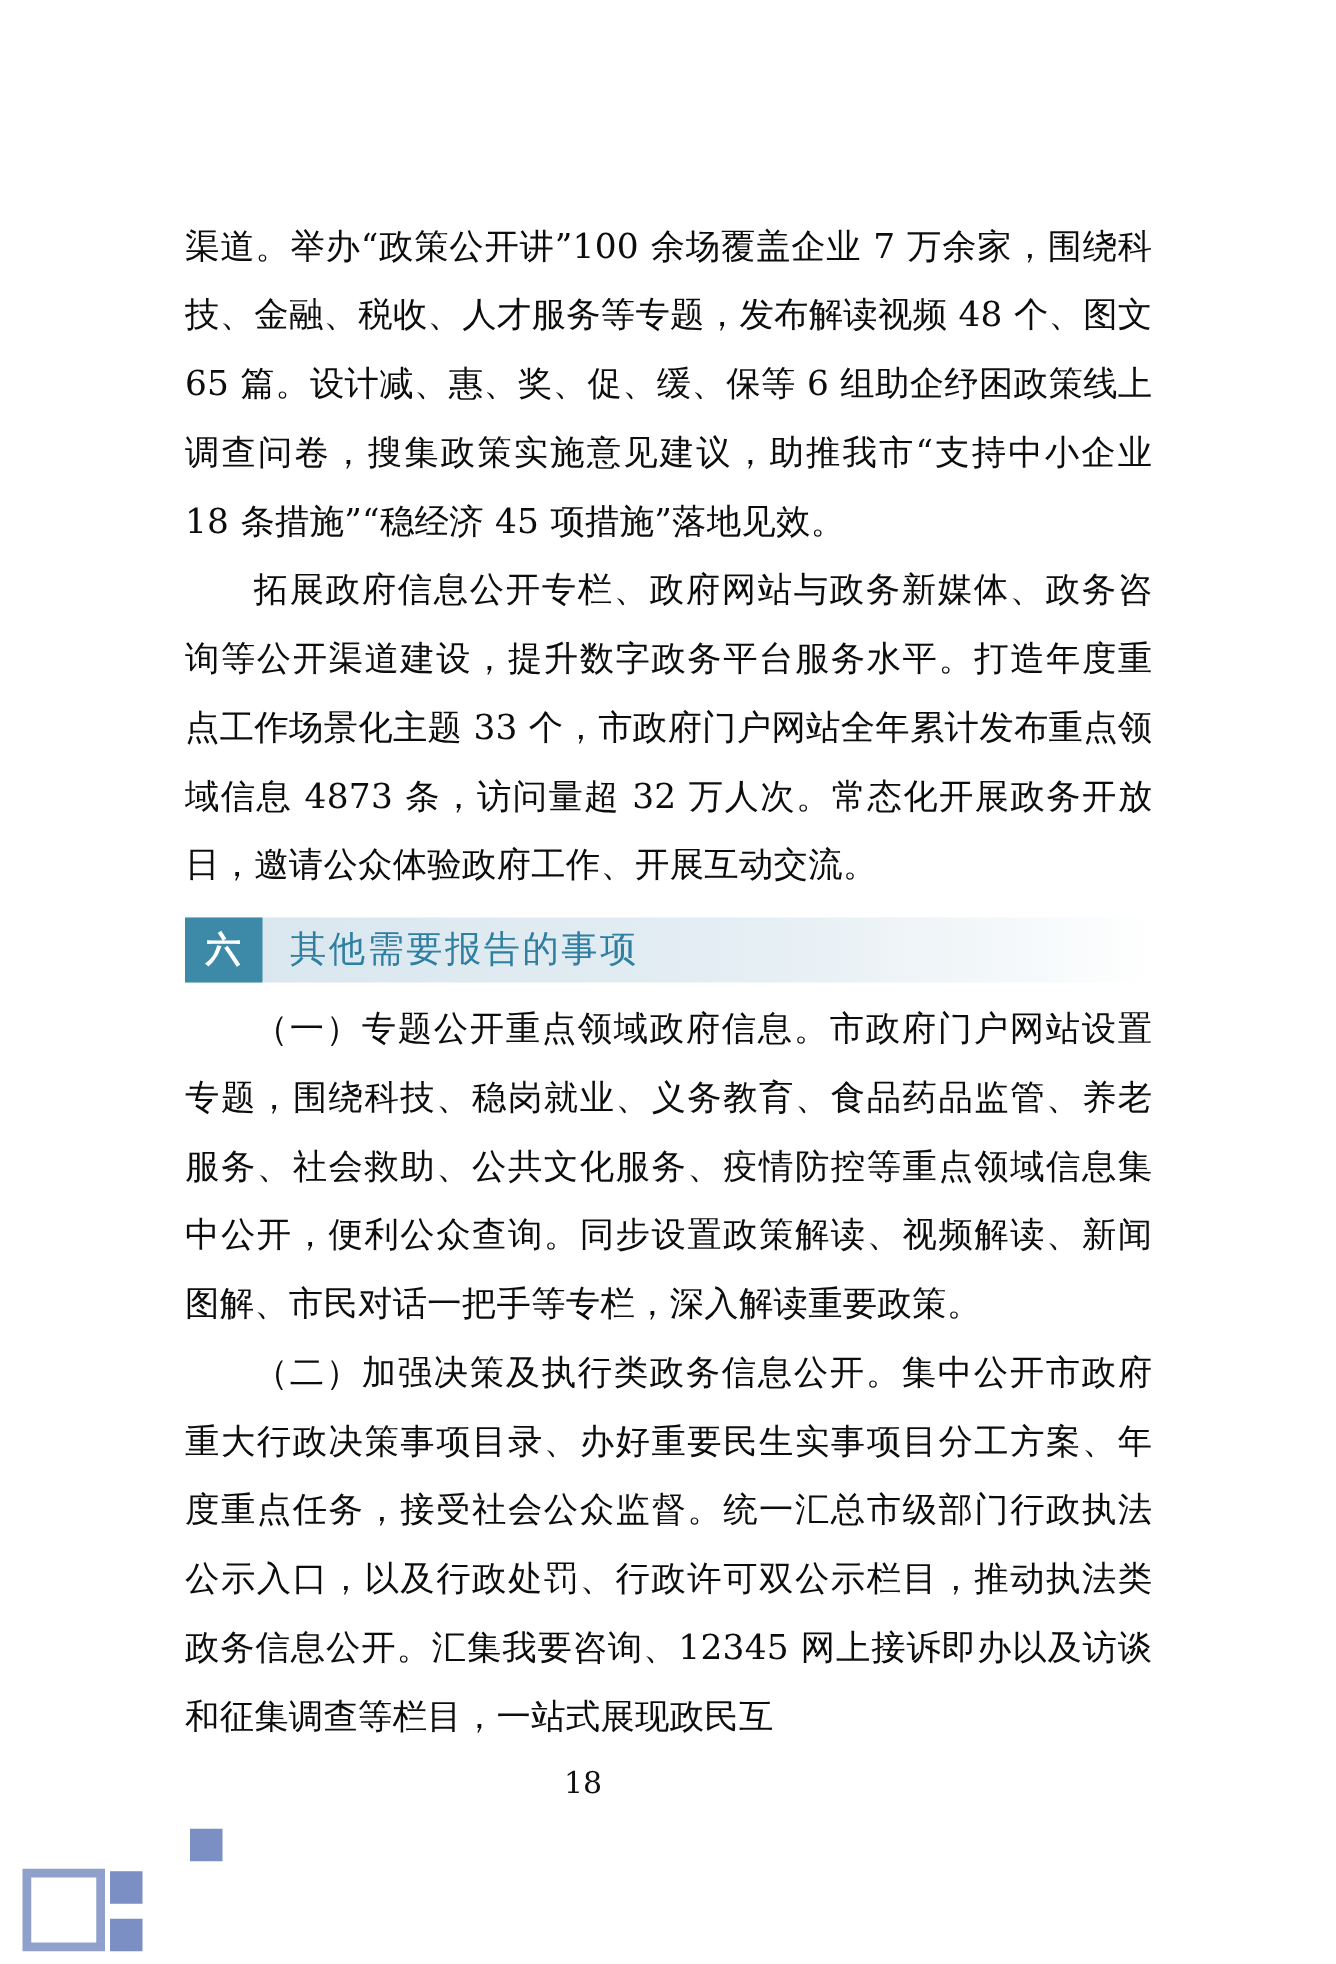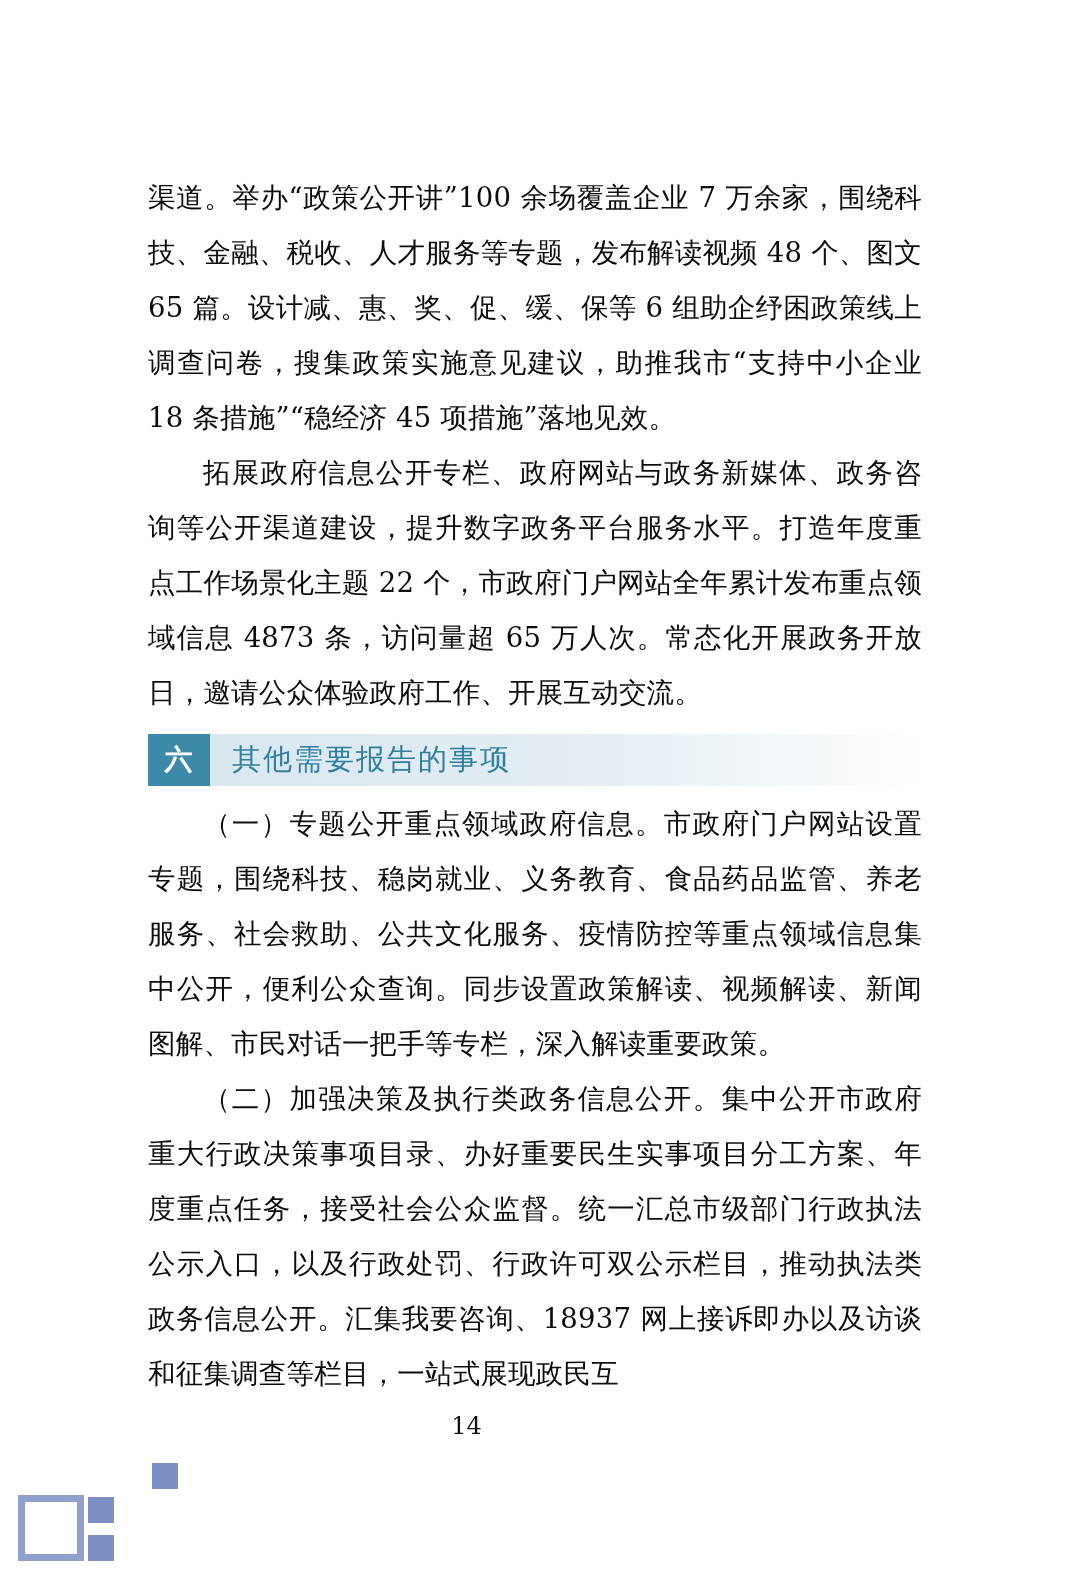--- a/index.html
+++ b/index.html
@@ -128,35 +128,35 @@
 </head>
 <body>
 
 <div class="page">
 
   <div class="content">
 
     <p class="para">渠道。举办“政策公开讲”100 余场覆盖企业 7 万余家，围绕科技、金融、税收、人才服务等专题，发布解读视频 48 个、图文 65 篇。设计减、惠、奖、促、缓、保等 6 组助企纾困政策线上调查问卷，搜集政策实施意见建议，助推我市“支持中小企业 18 条措施”“稳经济 45 项措施”落地见效。</p>
 
 
-    <p class="para indent">拓展政府信息公开专栏、政府网站与政务新媒体、政务咨询等公开渠道建设，提升数字政务平台服务水平。打造年度重点工作场景化主题 22 个，市政府门户网站全年累计发布重点领域信息 4873 条，访问量超 65 万人次。常态化开展政务开放日，邀请公众体验政府工作、开展互动交流。</p>
+    <p class="para indent">拓展政府信息公开专栏、政府网站与政务新媒体、政务咨询等公开渠道建设，提升数字政务平台服务水平。打造年度重点工作场景化主题 33 个，市政府门户网站全年累计发布重点领域信息 4873 条，访问量超 32 万人次。常态化开展政务开放日，邀请公众体验政府工作、开展互动交流。</p>
 
     <div class="section-banner">
       <div class="banner-bg"></div>
       <div class="banner-num">六</div>
       <div class="banner-title">其他需要报告的事项</div>
     </div>
 
     <p class="para indent">（一）专题公开重点领域政府信息。市政府门户网站设置专题，围绕科技、稳岗就业、义务教育、食品药品监管、养老服务、社会救助、公共文化服务、疫情防控等重点领域信息集中公开，便利公众查询。同步设置政策解读、视频解读、新闻图解、市民对话一把手等专栏，深入解读重要政策。</p>
 
-    <p class="para indent">（二）加强决策及执行类政务信息公开。集中公开市政府重大行政决策事项目录、办好重要民生实事项目分工方案、年度重点任务，接受社会公众监督。统一汇总市级部门行政执法公示入口，以及行政处罚、行政许可双公示栏目，推动执法类政务信息公开。汇集我要咨询、18937 网上接诉即办以及访谈和征集调查等栏目，一站式展现政民互</p>
+    <p class="para indent">（二）加强决策及执行类政务信息公开。集中公开市政府重大行政决策事项目录、办好重要民生实事项目分工方案、年度重点任务，接受社会公众监督。统一汇总市级部门行政执法公示入口，以及行政处罚、行政许可双公示栏目，推动执法类政务信息公开。汇集我要咨询、12345 网上接诉即办以及访谈和征集调查等栏目，一站式展现政民互</p>
 
   </div>
 
-  <div class="page-number">14</div>
+  <div class="page-number">18</div>
 
   <div class="deco">
     <div class="sq-outline" style="left:18px; bottom:10px; width:52px; height:52px;"></div>
     <div class="sq" style="left:88px; bottom:48px; width:26px; height:26px;"></div>
     <div class="sq" style="left:88px; bottom:10px; width:26px; height:26px;"></div>
     <div class="sq" style="left:152px; bottom:82px; width:26px; height:26px;"></div>
   </div>
 
 </div>
 

